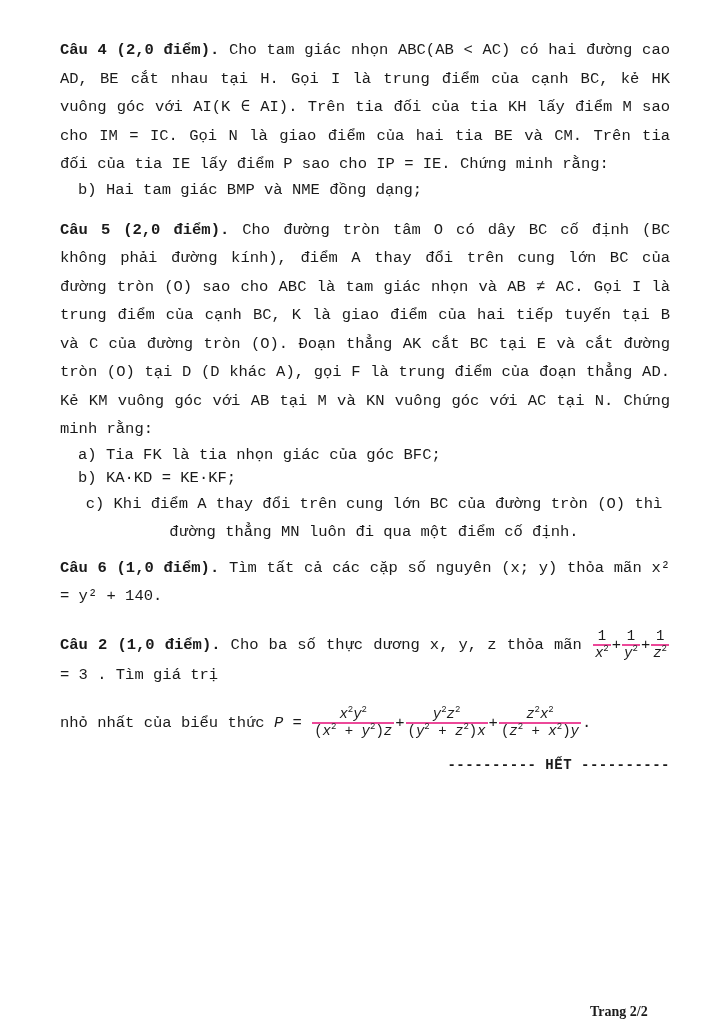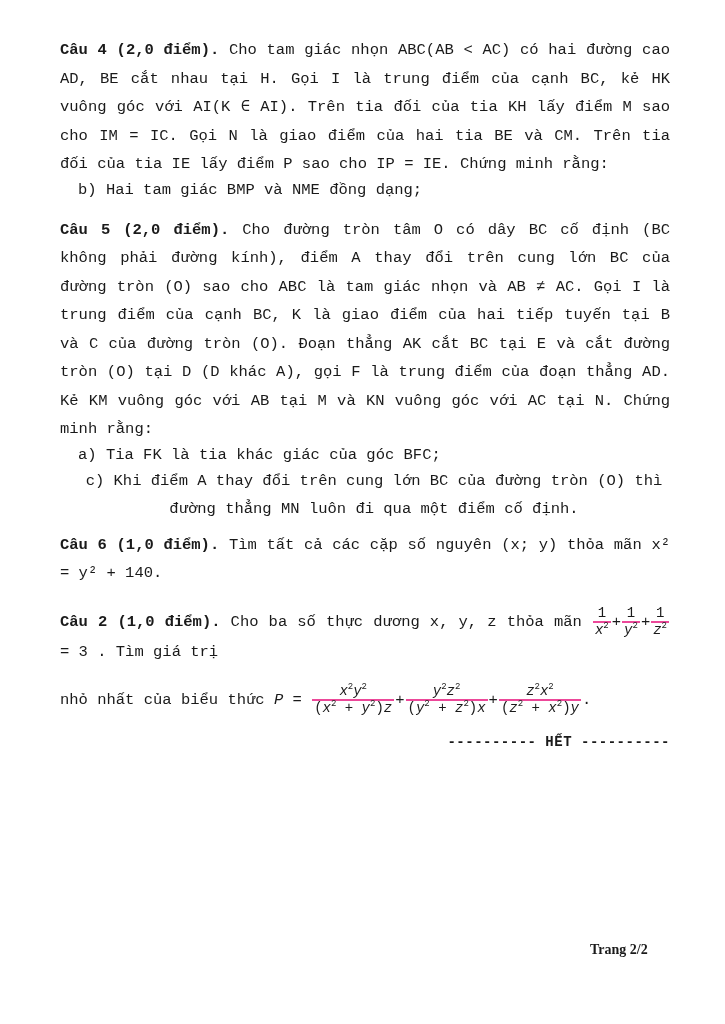--- a/index.html
+++ b/index.html
@@ -12,35 +12,36 @@
   i, .m { font-style:italic; }
   .block { margin-bottom:8px; }
   .q6 { margin-top:8px; }
   .q7 { margin-top:18px; }
   .frac { display:inline-flex; flex-direction:column; align-items:center; vertical-align:middle; margin:0 1px; font-size:14px; line-height:15px; }
   .frac .num { padding:0 2px; }
   .frac .den { border-top:2px solid #ec4899; padding:0 2px; }
   sup { font-size:9px; vertical-align:6px; line-height:0; }
   .formula-line { margin-top:14px; line-height:40px; }
   .het { text-align:right; font-weight:bold; margin-top:14px; font-size:14px; letter-spacing:0.5px; }
-  .footer { position:absolute; left:590px; top:942px; font-weight:bold; font-size:14px; }
+  .footer { position:absolute; left:590px; top:1004px; font-weight:bold; font-size:14px; }
 </style>
 </head>
 <body>
 
 <div class="page">
 
   <div class="block">
     <p class="para"><span class="q-label">Câu 4 (2,0 điểm).</span> <span>Cho tam giác nhọn ABC(AB &lt; AC) có hai đường cao AD, BE cắt nhau tại H. Gọi I là trung điểm của cạnh BC, kẻ HK vuông góc với AI(K ∈ AI). Trên tia đối của tia KH lấy điểm M sao cho IM = IC. Gọi N là giao điểm của hai tia BE và CM. Trên tia đối của tia IE lấy điểm P sao cho IP = IE. Chứng minh rằng:</span></p>
     <p class="sub">b) Hai tam giác BMP và NME đồng dạng;</p>
   </div>
 
   <div class="block" style="margin-top:14px;">
     <p class="para"><span class="q-label">Câu 5 (2,0 điểm).</span> <span>Cho đường tròn tâm O có dây BC cố định (BC không phải đường kính), điểm A thay đổi trên cung lớn BC của đường tròn (O) sao cho ABC là tam giác nhọn và AB ≠ AC. Gọi I là trung điểm của cạnh BC, K là giao điểm của hai tiếp tuyến tại B và C của đường tròn (O). Đoạn thẳng AK cắt BC tại E và cắt đường tròn (O) tại D (D khác A), gọi F là trung điểm của đoạn thẳng AD. Kẻ KM vuông góc với AB tại M và KN vuông góc với AC tại N. Chứng minh rằng:</span></p>
-    <p class="sub">a) Tia FK là tia khác giác của góc BFC;</p>
+    <p class="sub">a) Tia FK là tia nhọn giác của góc BFC;</p>
+    <p class="sub">b) KA·KD = KE·KF;</p>
     <p class="sub" style="line-height:28px;text-align:center;">c) Khi điểm A thay đổi trên cung lớn BC của đường tròn (O) thì đường thẳng MN luôn đi qua một điểm cố định.</p>
   </div>
 
   <div class="block q6">
     <p class="para"><span class="q-label">Câu 6 (1,0 điểm).</span> <span>Tìm tất cả các cặp số nguyên (x; y) thỏa mãn x² = y² + 140.</span></p>
   </div>
 
   <div class="block q7">
     <p class="para">
       <span class="q-label">Câu 2 (1,0 điểm).</span>

